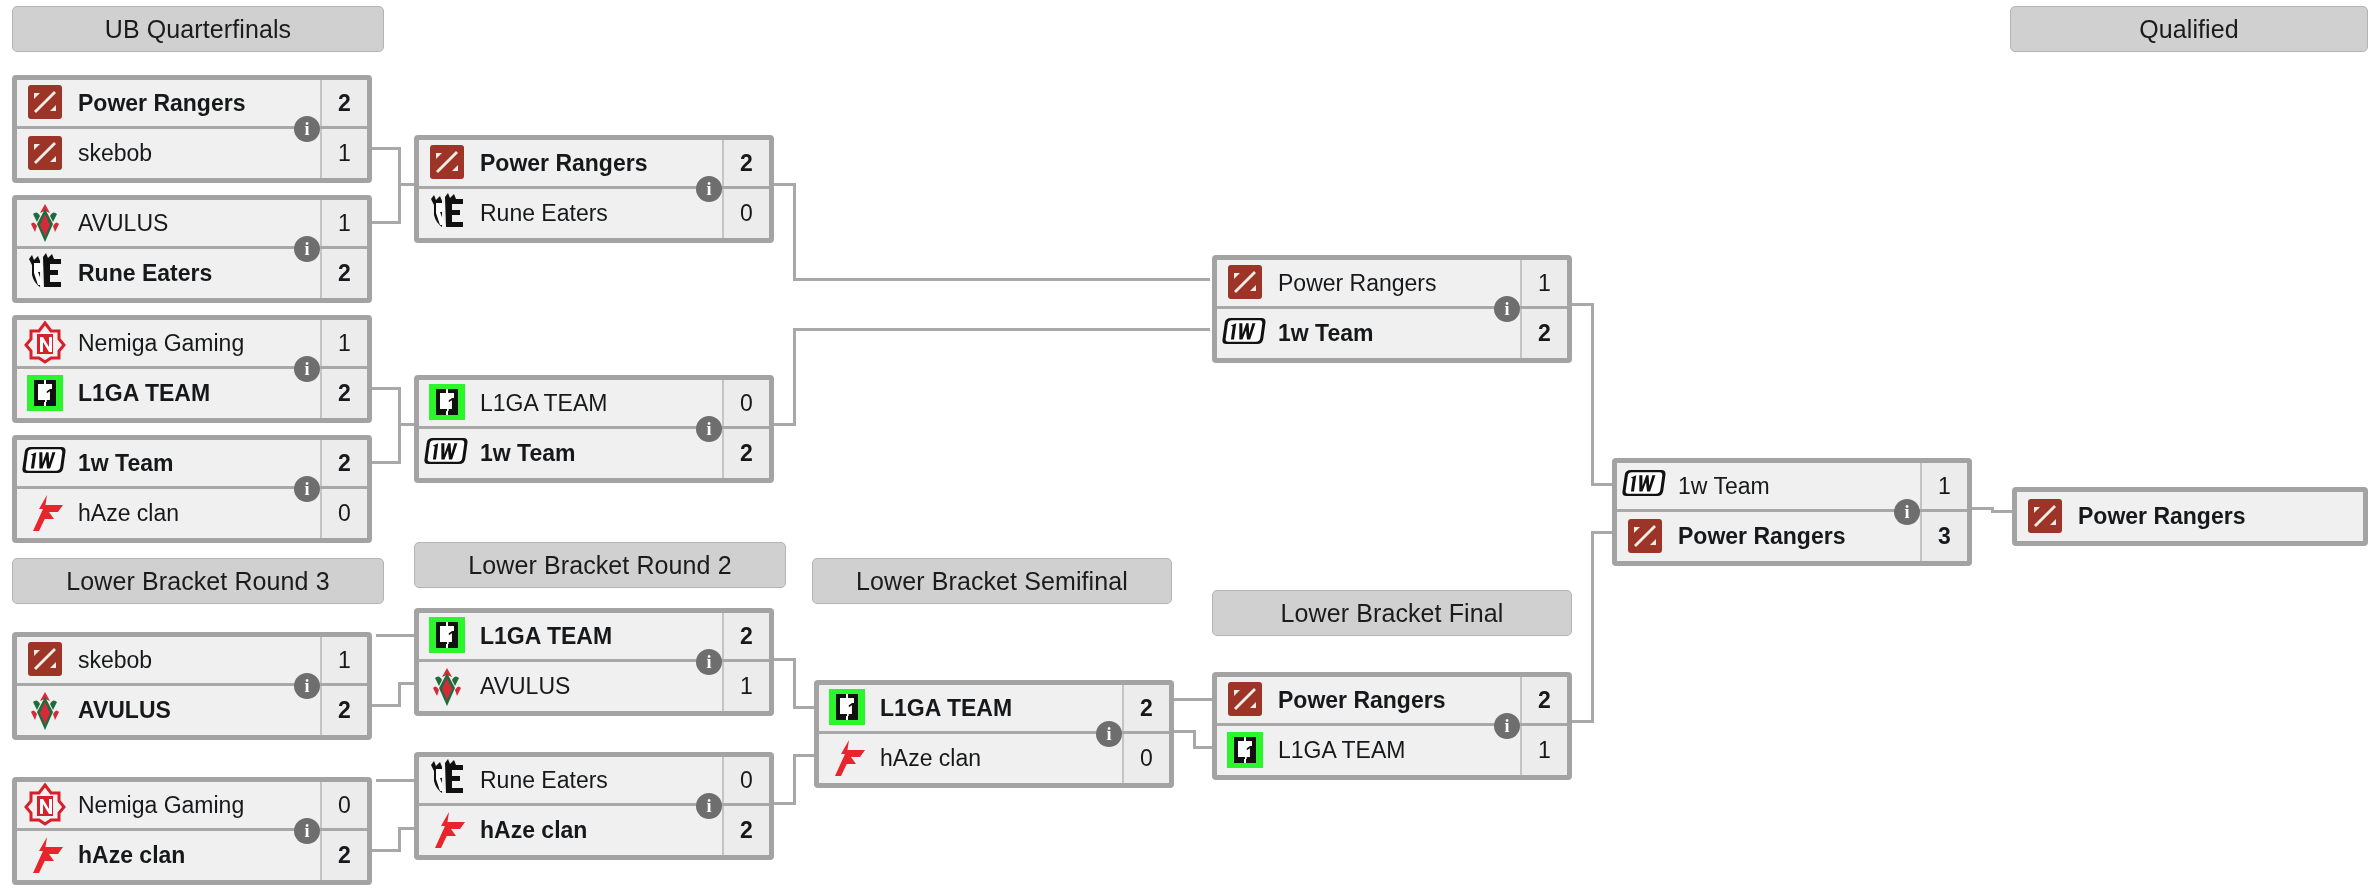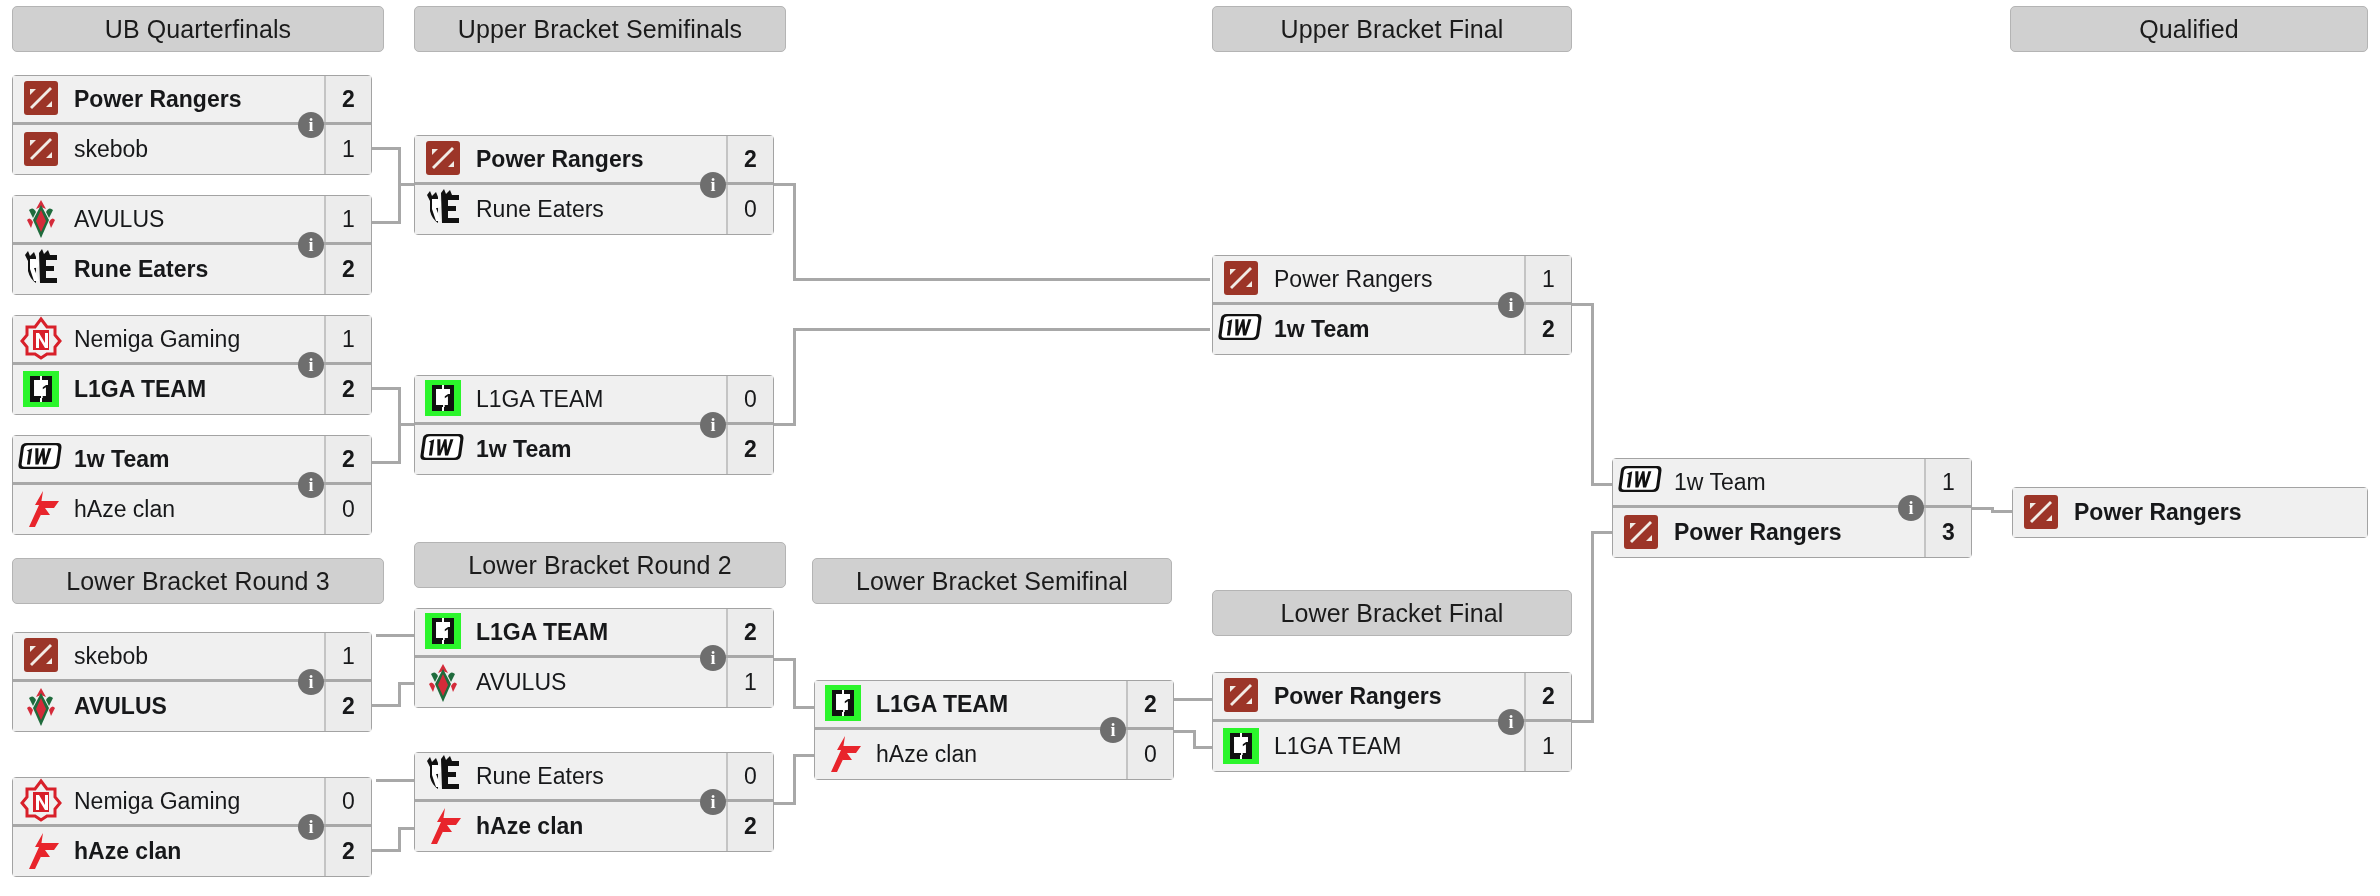--- a/index.html
+++ b/index.html
@@ -28,21 +28,21 @@
     justify-content: center;
     font-size: 25px;
     color: #1b1b1b;
     letter-spacing: .1px;
     white-space: nowrap;
   }
 
   
   .match {
     position: absolute;
-    border: 1px solid #a3a3a3;
+    border: 5px solid #a3a3a3;
     border-radius: 4px;
     background: #f0f0f0;
     overflow: visible;
   }
   .row {
     position: relative;
     display: flex;
     align-items: center;
     height: 49px;
     background: #f0f0f0;
@@ -108,22 +108,20 @@
     background: #a8a8a8;
     z-index: 1;
   }
 </style>
 </head>
 <body>
 
 <div id="bracket">
 
 <div class="round-header" style="left: 12px; top: 6px; width: 372px;">UB Quarterfinals</div>
-    <div class="round-header" style="left: 414px; top: 6px; width: 372px;">Upper Bracket Semifinals</div>
-    <div class="round-header" style="left: 1212px; top: 6px; width: 360px;">Upper Bracket Final</div>
     <div class="round-header" style="left: 2010px; top: 6px; width: 358px;">Qualified</div>
     <div class="round-header" style="left: 12px; top: 558px; width: 372px;">Lower Bracket Round 3</div>
     <div class="round-header" style="left: 414px; top: 542px; width: 372px;">Lower Bracket Round 2</div>
     <div class="round-header" style="left: 812px; top: 558px; width: 360px;">Lower Bracket Semifinal</div>
     <div class="round-header" style="left: 1212px; top: 590px; width: 360px;">Lower Bracket Final</div>
     <div class="match" style="left: 12px; top: 75px; width: 360px; z-index: 5;">
       <div class="row top">
         <span class="logo">
           <svg width="44" height="44" viewBox="0 0 44 44">
             <rect x="5" y="5" width="34" height="34" rx="3" fill="#9c3528"></rect>

